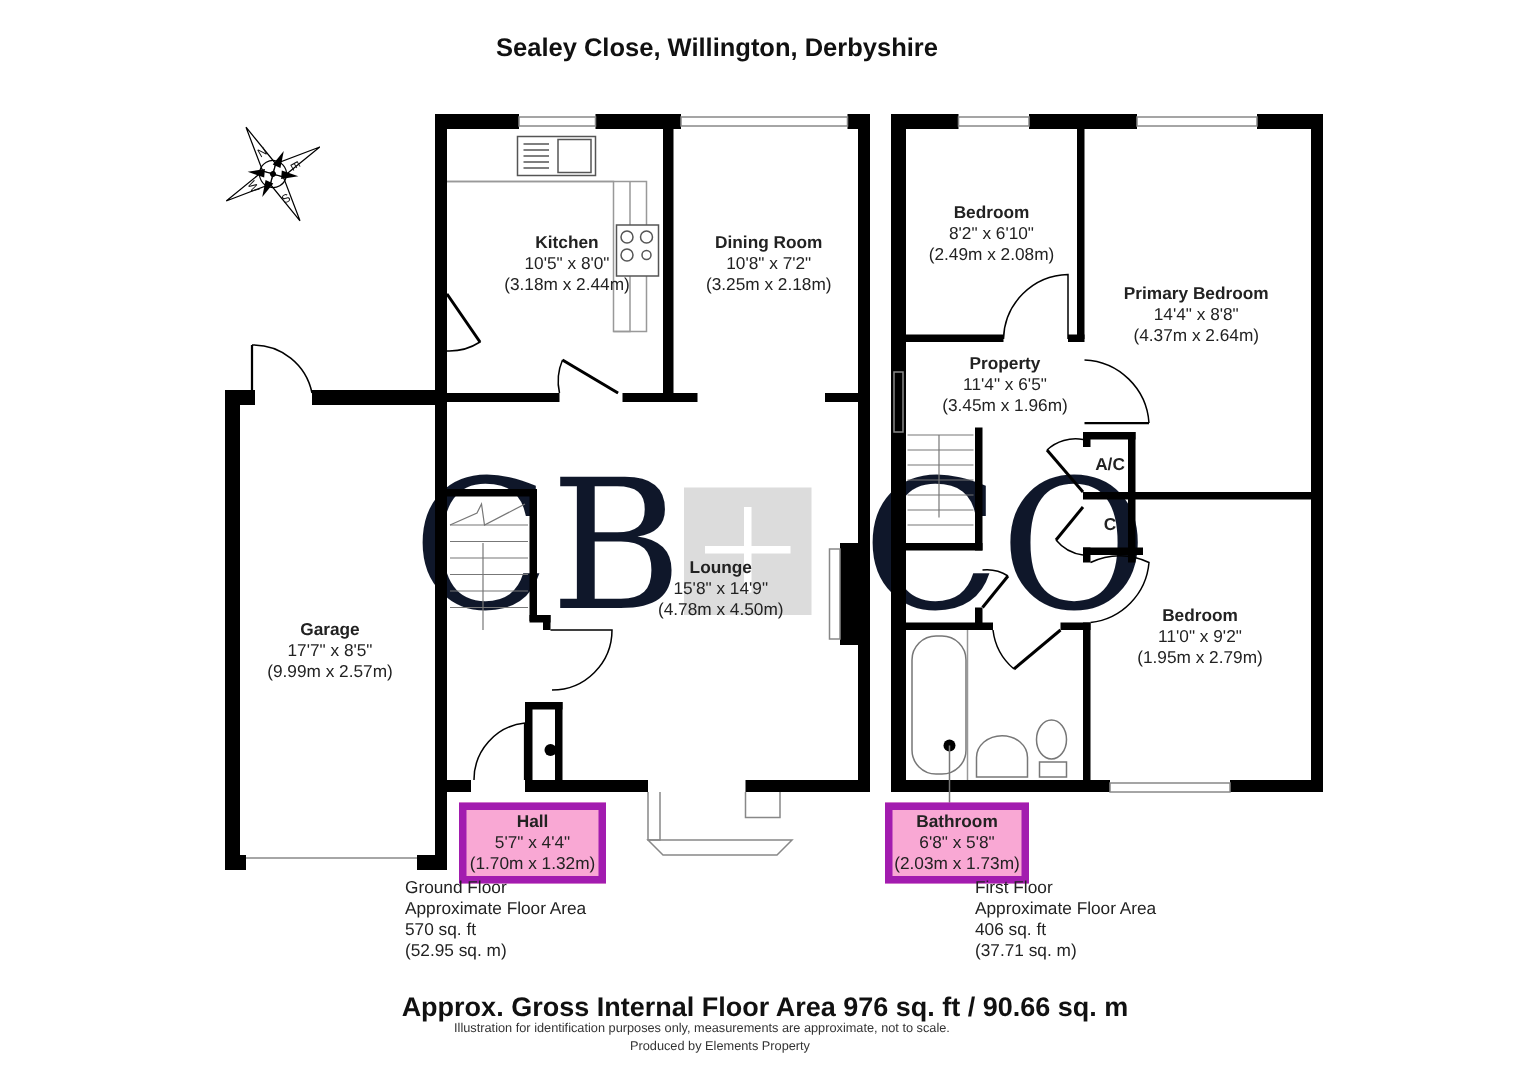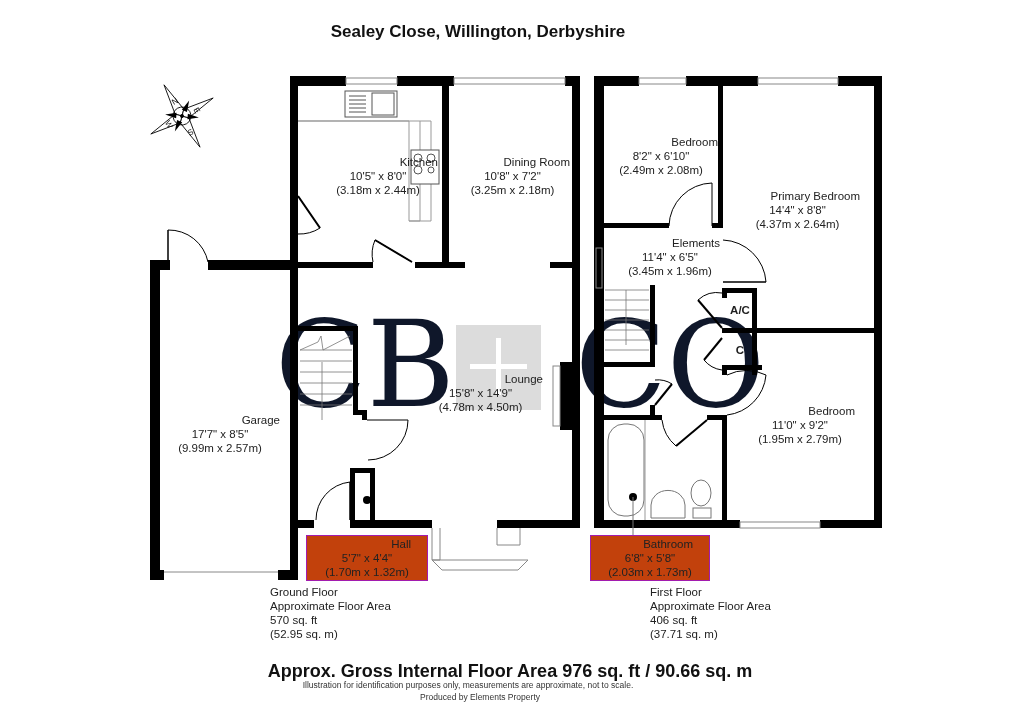--- a/index.html
+++ b/index.html
@@ -1,22 +1,22 @@
 <!DOCTYPE html>
 <html><head>
 <meta charset="utf-8">
 <style>
   html,body{margin:0;padding:0;background:#fff;}
   body{width:1020px;height:720px;position:relative;overflow:hidden;font-family:"Liberation Sans",sans-serif;color:#111;}
   .abs{position:absolute;}
   .title{left:0;top:22px;width:956px;text-align:center;font-size:17px;font-weight:bold;}
   svg.plan{position:absolute;left:0;top:0;}
   .label{position:absolute;text-align:center;font-size:11.5px;line-height:14px;color:#222;}
-  .label .nm{font-weight:normal;text-align:right;}
-  .boxed{border:1px solid #a21caf;background:#c2410c;padding:1px 16px;}
+  .label .nm{font-weight:bold;}
+  .boxed{border:5px solid #a21caf;background:#f9a8d4;padding:1px 0;}
   .floor{position:absolute;font-size:11.5px;font-weight:normal;line-height:14px;color:#222;}
   .foot-main{left:0;top:661px;width:1020px;text-align:center;font-size:18px;font-weight:bold;}
   .foot-sub{left:0;width:936px;text-align:center;font-size:8.5px;color:#333;}
   .wm{position:absolute;color:#0f172a;font-family:"DejaVu Serif",serif;}
 </style>
 </head>
 <body>
 
 <div class="wm" style="left:275px;top:300px;font-size:120px;line-height:130px;">CB</div>
 <div class="abs" style="left:456px;top:325px;width:85px;height:85px;background:#dcdcdc;"></div>
@@ -238,21 +238,21 @@
   <div class="nm">Bedroom</div>
   <div>8'2" x 6'10"</div>
   <div>(2.49m x 2.08m)</div>
 </div>
 <div class="label" style="left:735px;top:189px;width:125px;">
   <div class="nm">Primary Bedroom</div>
   <div>14'4" x 8'8"</div>
   <div>(4.37m x 2.64m)</div>
 </div>
 <div class="label" style="left:620px;top:236px;width:100px;">
-  <div class="nm">Elements</div>
+  <div class="nm">Property</div>
   <div>11'4" x 6'5"</div>
   <div>(3.45m x 1.96m)</div>
 </div>
 <div class="label nm" style="left:727px;top:303px;width:26px;font-weight:bold;">A/C</div>
 <div class="label nm" style="left:727px;top:343px;width:26px;font-weight:bold;">C</div>
 <div class="label" style="left:745px;top:404px;width:110px;">
   <div class="nm">Bedroom</div>
   <div>11'0" x 9'2"</div>
   <div>(1.95m x 2.79m)</div>
 </div>

